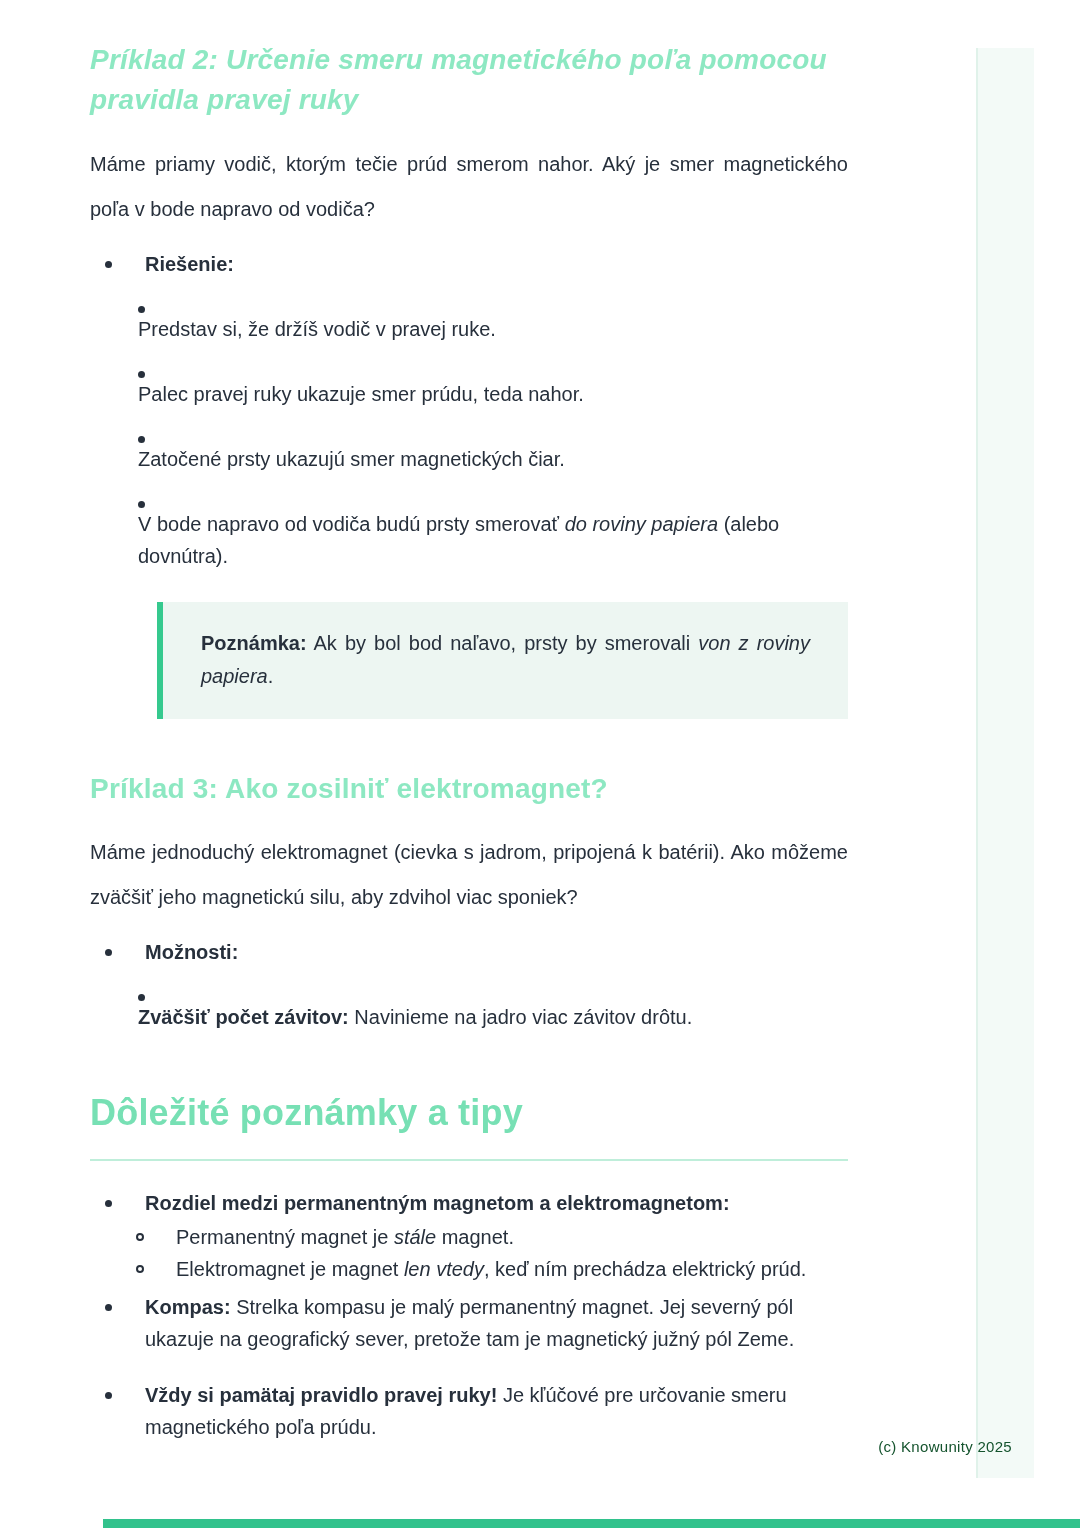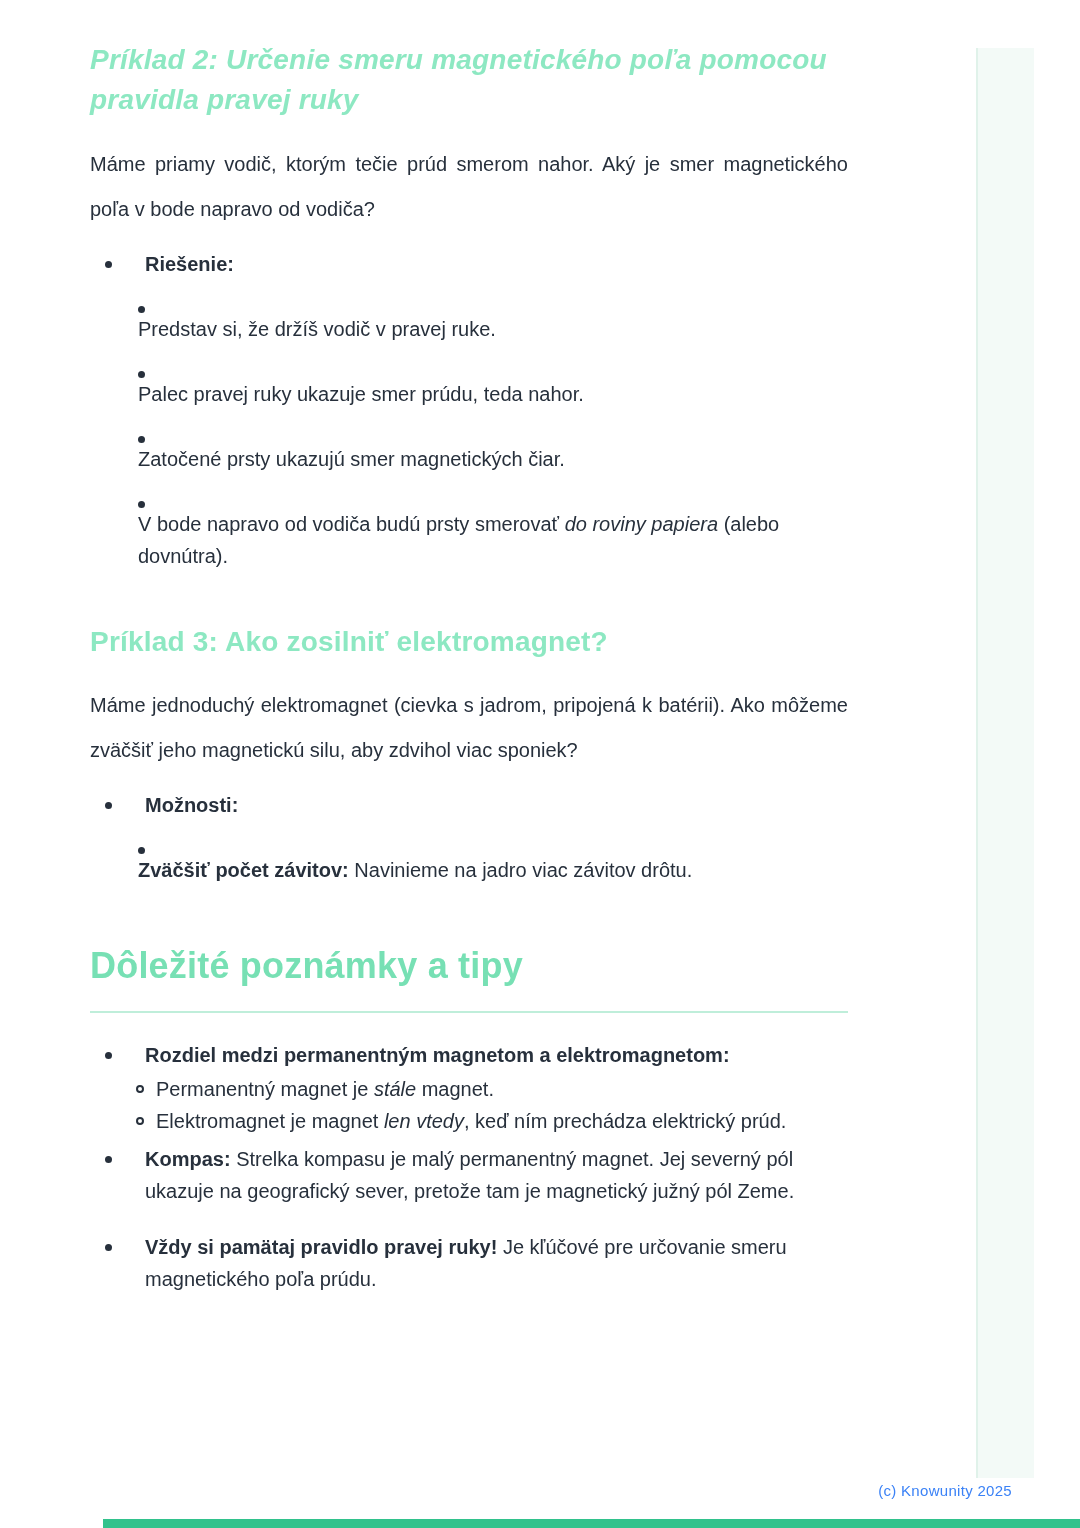--- a/index.html
+++ b/index.html
@@ -43,34 +43,34 @@
     background:#27303c;margin:13px 13px 0 0;
   }
   .ring{
     flex:0 0 auto;width:8px;height:8px;border-radius:50%;
     border:2px solid #27303c;background:transparent;
     box-sizing:border-box;margin:12px 12px 0 0;
   }
   .lvl1{padding-left:15px;margin-top:14px;font-weight:bold;gap:20px;}
   .lvl2{padding-left:48px;margin-top:13px;flex-direction:column;}
   .lvl2 .txt,.lvl3 .txt{font-weight:normal;}
-  .lvl3{padding-left:46px;margin-top:0;}
+  .lvl3{padding-left:46px;margin-top:0;gap:20px;}
   .sublist{margin-top:2px;}
   b{font-weight:bold;}
   i.em{font-style:italic;}
   .math{font-family:"DejaVu Serif","Liberation Serif",serif;font-style:italic;}
   .note{
     margin:30px 0 0 67px;
     background:#edf6f2;border-left:6px solid #35c98e;
     padding:25px 38px;
     font-size:20px;line-height:1.68;text-align:justify;
   }
   .footer{
-    position:absolute;top:1482px;right:68px;
-    font-size:15px;color:#3b82f6;letter-spacing:.3px;
+    position:absolute;top:1438px;right:68px;
+    font-size:15px;color:#14532d;letter-spacing:.3px;
   }
 </style>
 </head>
 <body>
 
 <div class="side-bar"></div>
 
 <div class="content">
 
   <h2 class="h2-first">Príklad 2: Určenie smeru magnetického poľa pomocou pravidla pravej ruky</h2>
@@ -95,20 +95,23 @@
         <span class="dot"></span>
         <span class="txt">Zatočené prsty ukazujú smer magnetických čiar.</span>
       </div>
       <div class="li lvl2">
         <span class="dot"></span>
         <span class="txt"><span>V bode napravo od vodiča budú prsty smerovať </span><i class="em">do roviny papiera</i><span> (alebo dovnútra).</span></span>
       </div>
     </div>
   </div>
 
+  <div class="note">
+    <b>Poznámka:</b><span> Ak by bol bod naľavo, prsty by smerovali </span><i class="em">von z roviny papiera</i><span>.</span>
+  </div>
 
   <h2 class="h2-later">Príklad 3: Ako zosilniť elektromagnet?</h2>
 
   <p class="para">Máme jednoduchý elektromagnet (cievka s jadrom, pripojená k batérii). Ako môžeme zväčšiť jeho magnetickú silu, aby zdvihol viac sponiek?</p>
 
   <div class="list">
     <div class="li lvl1">
       <span class="dot"></span>
       <span class="txt"><b>Možnosti:</b></span>
     </div>

